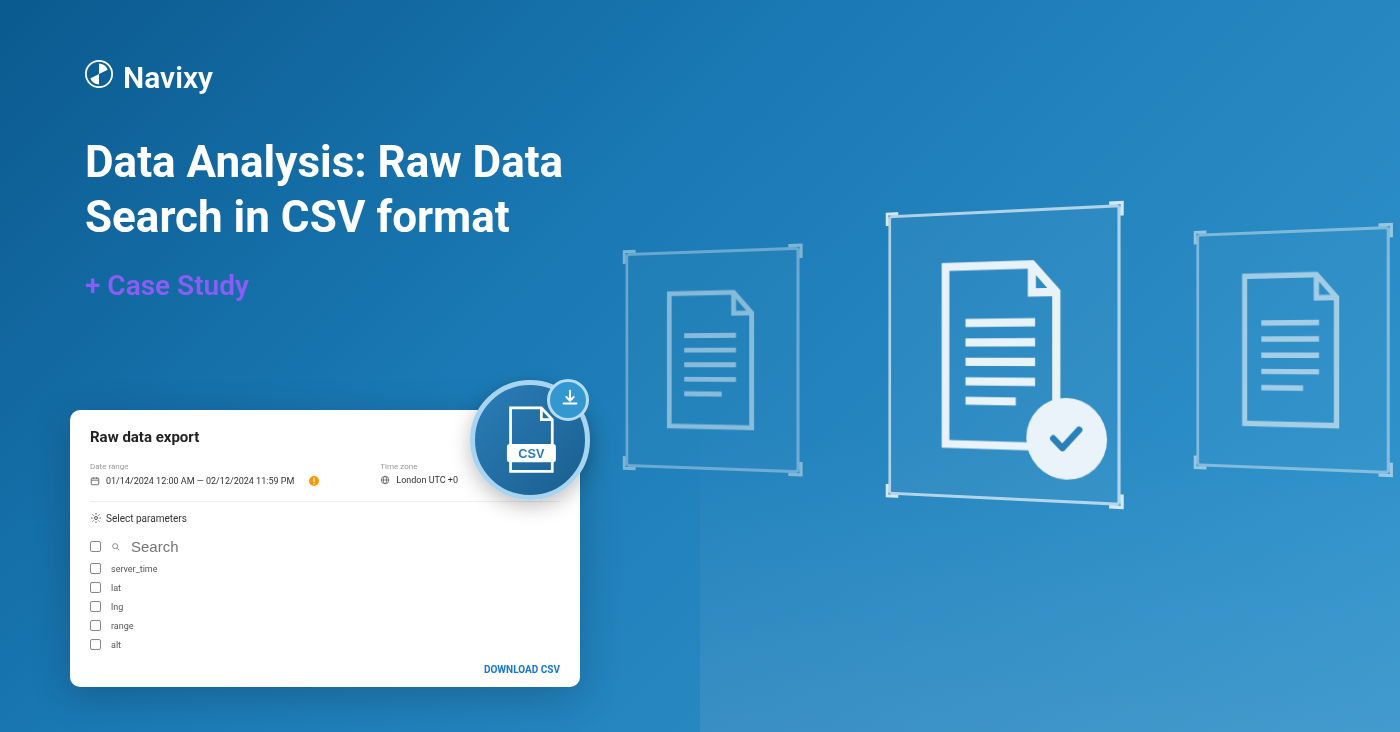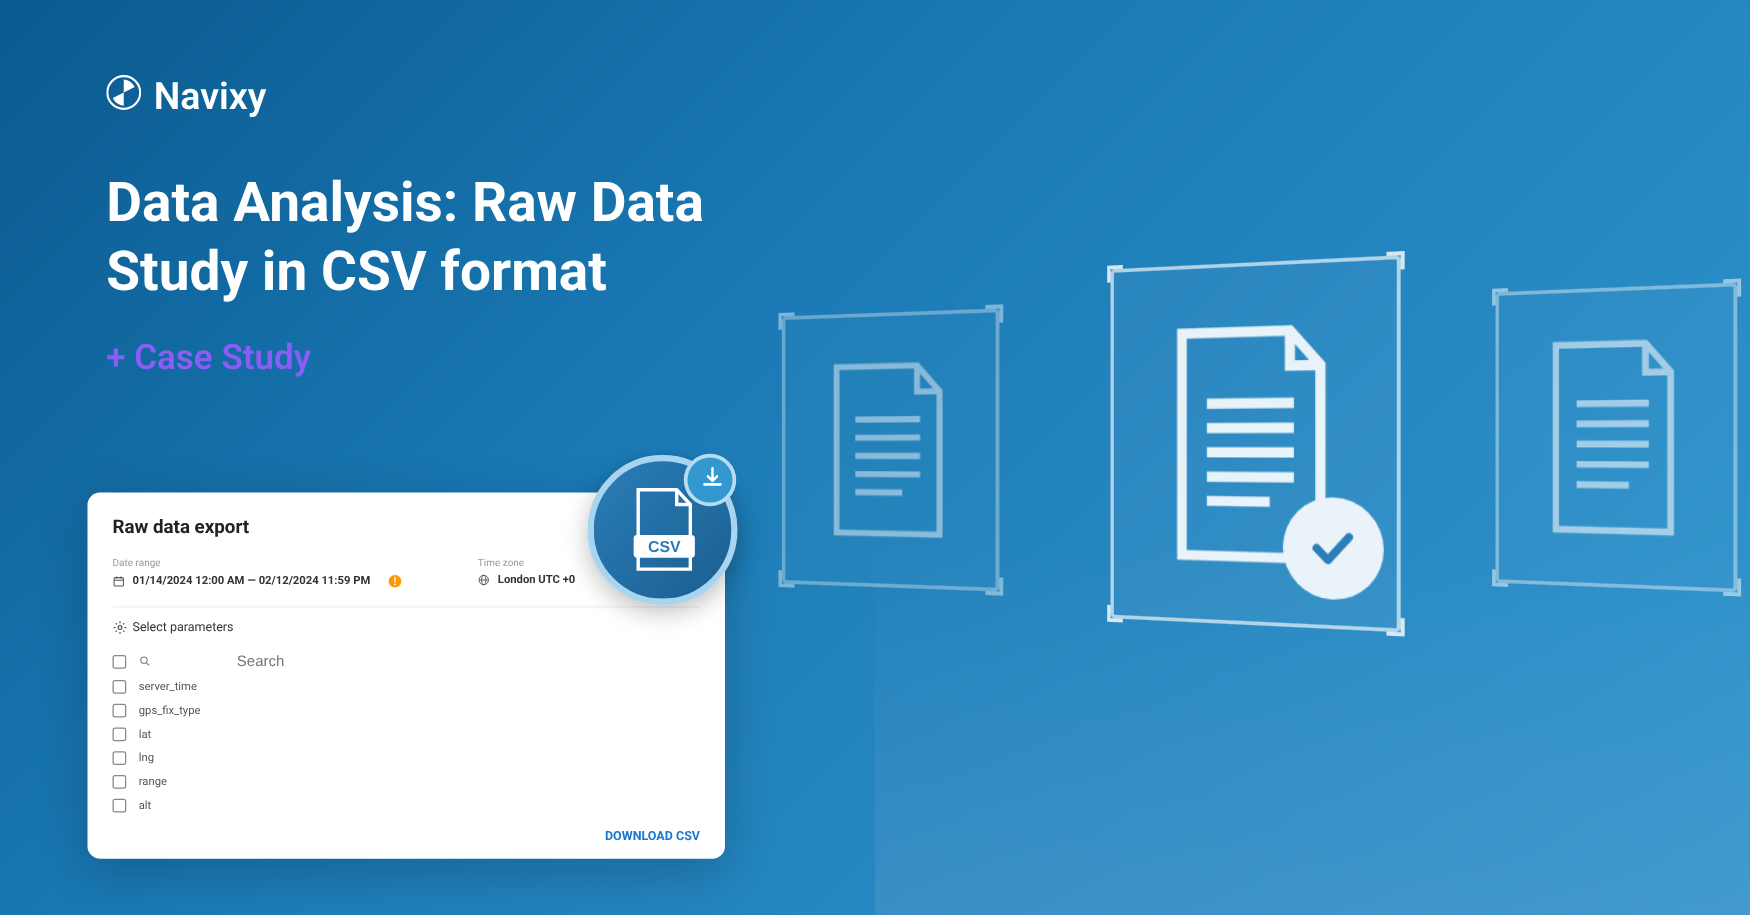--- a/index.html
+++ b/index.html
@@ -76,21 +76,20 @@
     .field-label {
       font-size: 8px;
       color: #999;
     }
     .field-value {
       display: flex;
       align-items: center;
       gap: 6px;
       font-size: 9px;
       color: #333;
-      font-weight: bold;
     }
     .cal-icon {
       width: 10px;
       height: 10px;
     }
     .globe-icon {
       width: 10px;
       height: 10px;
     }
     .warn-icon {
@@ -305,21 +304,21 @@
   <div class="logo">
     <svg class="logo-icon" viewBox="0 0 32 32">
       <circle cx="16" cy="16" r="15" fill="none" stroke="white" stroke-width="2"></circle>
       <path d="M16 4 A12 12 0 0 1 26 11 L16 16 Z" fill="white"></path>
       <path d="M16 28 A12 12 0 0 1 6 21 L16 16 Z" fill="white"></path>
     </svg>
     <span class="logo-text">Navixy</span>
   </div>
   <h1 class="title">
     <span>Data Analysis: Raw Data</span><br>
-    <span>Study in CSV format</span>
+    <span>Search in CSV format</span>
   </h1>
   <div class="subtitle">+ Case Study</div>
 </div>
 
 <div class="panel">
   <div class="csv-badge">
     <svg class="csv-file-icon" viewBox="0 0 60 75">
       <path d="M8 2 L42 2 L54 15 L54 72 L8 72 Z" fill="none" stroke="white" stroke-width="3"></path>
       <path d="M42 2 L42 15 L54 15" fill="none" stroke="white" stroke-width="3"></path>
       <rect x="4" y="42" width="54" height="20" rx="3" fill="white"></rect>
@@ -372,30 +371,26 @@
     </svg>
     <span>Select parameters</span>
   </div>
 
   <div class="param-row">
     <input type="checkbox" class="checkbox" style="">
     <svg class="search-icon" viewBox="0 0 24 24">
       <circle cx="10" cy="10" r="6" fill="none" stroke="#777" stroke-width="2"></circle>
       <line x1="15" y1="15" x2="20" y2="20" stroke="#777" stroke-width="2"></line>
     </svg>
-    <input type="text" style="border: none; outline: none; font-size: 12px; background: transparent; color: rgb(119, 119, 119); text-align: center;" placeholder="Search">
+    <input type="text" style="border: none; outline: none; font-size: 15px; background: transparent; color: rgb(119, 119, 119);" placeholder="Search">
   </div>
 
   <div class="param-row">
     <input type="checkbox" class="checkbox" style="">
     <span>server_time</span>
-  </div>
-  <div class="param-row">
-    <input type="checkbox" class="checkbox" style="">
-    <span>gps_fix_type</span>
   </div>
   <div class="param-row">
     <input type="checkbox" class="checkbox" style="">
     <span>lat</span>
   </div>
   <div class="param-row">
     <input type="checkbox" class="checkbox" style="">
     <span>lng</span>
   </div>
   <div class="param-row">

